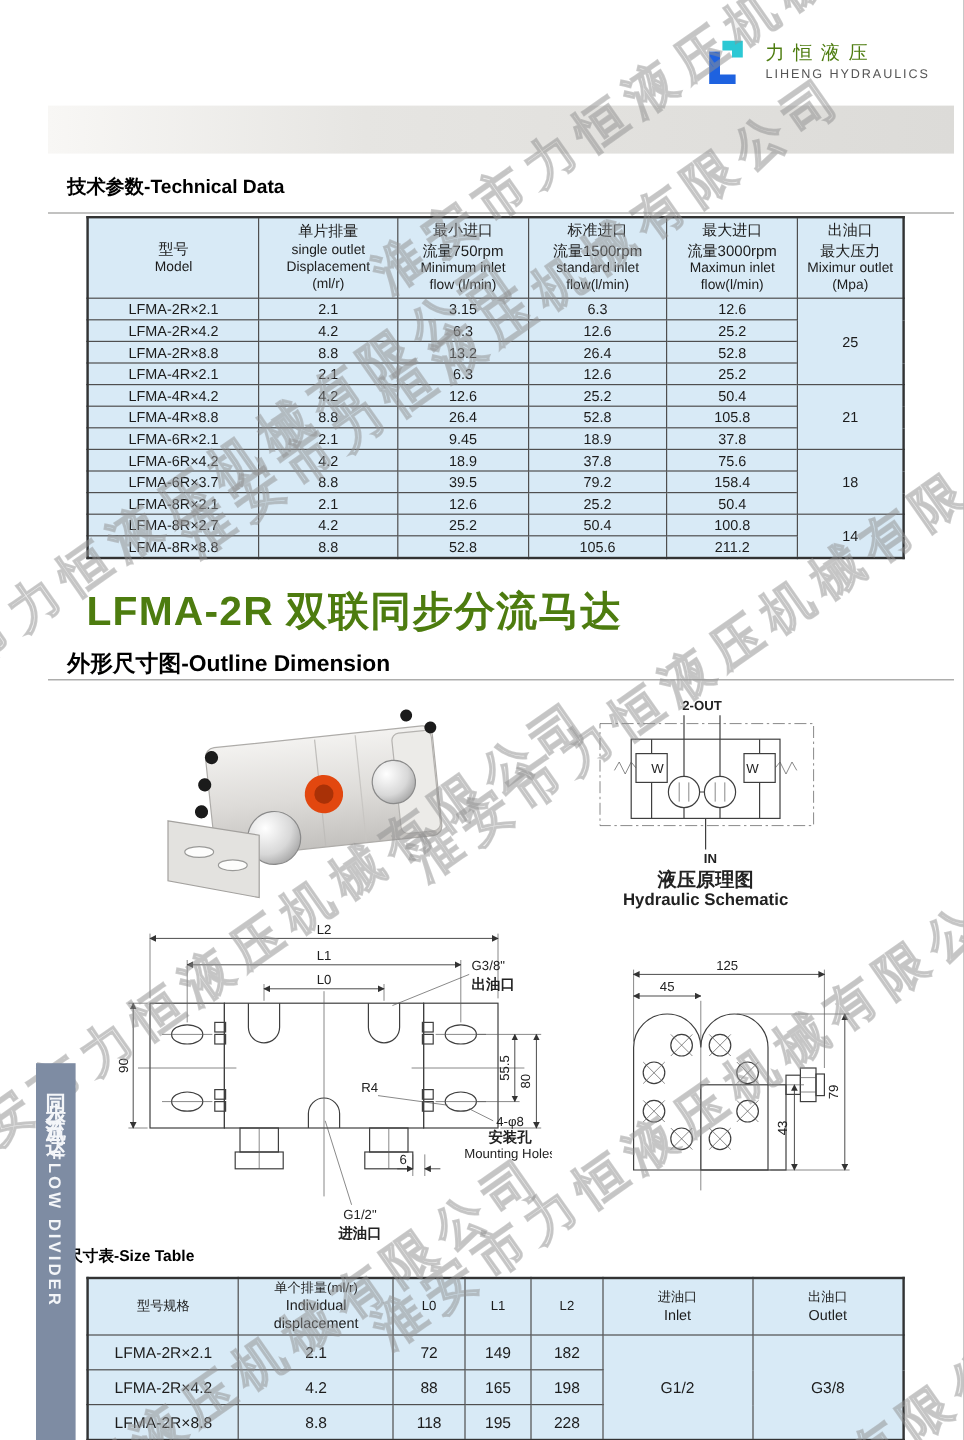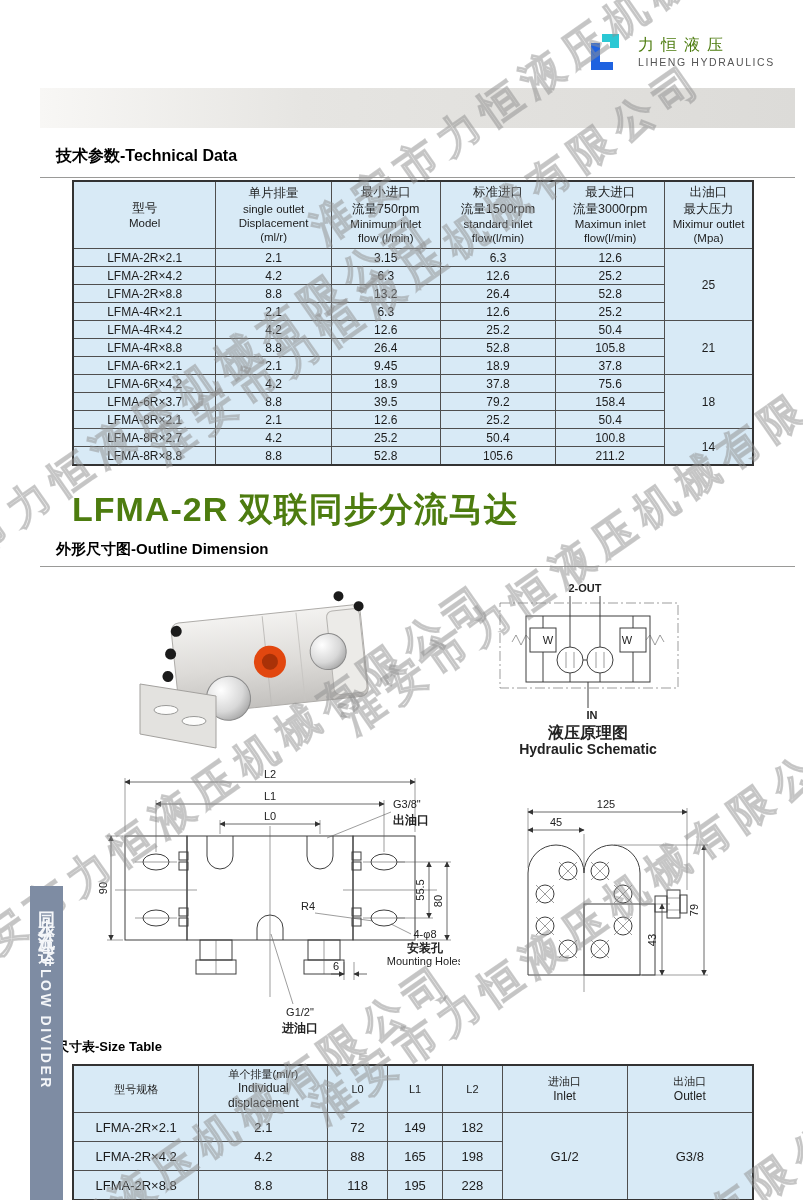--- a/index.html
+++ b/index.html
@@ -227,21 +227,21 @@
             <td>8.8</td>
             <td>52.8</td>
             <td>105.6</td>
             <td>211.2</td>
           </tr>
         </tbody>
     </table>
   </div>
 
   <div class="title2">LFMA-2R 双联同步分流马达</div>
-  <div class="section-label" style="top:540px;font-size:15px;">外形尺寸图-Outline Dimension</div>
+  <div class="section-label" style="top:540px;font-size:19px;">外形尺寸图-Outline Dimension</div>
   <div class="rule" style="top:566px;"></div>
 
   <svg class="drawing" style="left:118px;top:572px;" width="305" height="195" viewBox="0 0 305 195">
     <defs>
       <linearGradient id="pbody" x1="0" y1="0" x2="0" y2="1">
         <stop offset="0" stop-color="#f3f2f0"></stop>
           <stop offset="0.55" stop-color="#dddbd8"></stop>
           <stop offset="1" stop-color="#c3c1be"></stop>
       </linearGradient>
       <radialGradient id="chrome" cx="0.35" cy="0.3" r="0.9">

